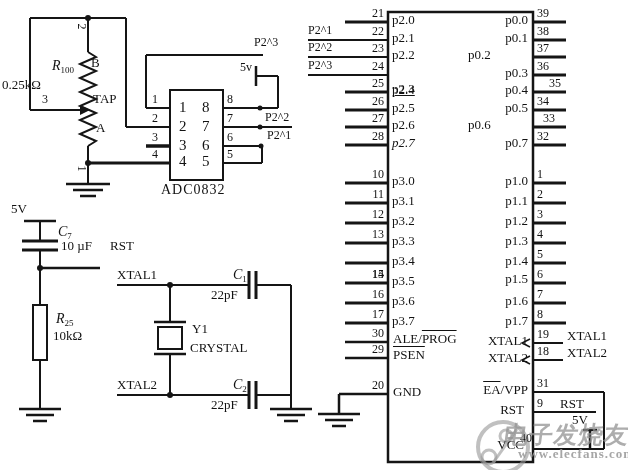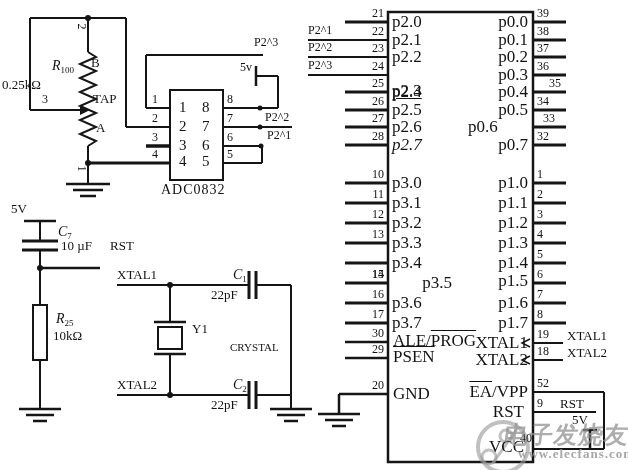--- a/index.html
+++ b/index.html
@@ -1,25 +1,25 @@
 <!DOCTYPE html>
 <html><head>
 <meta charset="utf-8">
 <style>
   html,body{margin:0;padding:0;background:#fff;}
   #stage{position:relative;width:628px;height:470px;background:#fff;overflow:hidden;
          font-family:"Liberation Serif","DejaVu Serif",serif;}
   #wires{position:absolute;left:0;top:0;}
   .lbl{position:absolute;font-size:12px;color:#121212;white-space:nowrap;line-height:1.1;}
   .pnum{font-size:12px;}
-  .pname{font-size:17px;}
+  .pname{font-size:13px;}
   .f13{font-size:13px;}
   .f14{font-size:14px;}
   .f15{font-size:15px;}
-  .f11{font-size:11px;margin-left:40px;}
+  .f11{font-size:13px;}
   .it{font-style:italic;}
   .sub{font-size:9px;vertical-align:-3px;}
   .ol{text-decoration:overline;}
   .rot90{transform:rotate(90deg);}
   .wm-cn{color:rgba(145,145,145,0.75);font-size:24px;font-weight:bold;
          transform:skewX(-8deg);letter-spacing:1px;}
   .wm-url{color:rgba(150,150,150,0.85);font-size:13px;letter-spacing:1px;font-weight:bold;}
 </style>
 </head>
 <body>
@@ -160,21 +160,21 @@
   <span class="lbl pname" style="left:393px;top:348px"><span></span><span class="ol">PSEN</span></span>
   <span class="lbl pnum" style="left:360px;top:379px;width:24px;text-align:right">20</span>
   <span class="lbl pname" style="left:393px;top:385px">GND</span>
 
   <span class="lbl pnum" style="left:537px;top:328px">19</span>
   <span class="lbl pname" style="left:468px;top:334px;width:60px;text-align:right">XTAL1</span>
   <span class="lbl f13" style="left:567px;top:329px">XTAL1</span>
   <span class="lbl pnum" style="left:537px;top:345px">18</span>
   <span class="lbl pname" style="left:468px;top:351px;width:60px;text-align:right">XTAL2</span>
   <span class="lbl f13" style="left:567px;top:346px">XTAL2</span>
-  <span class="lbl pnum" style="left:537px;top:377px">52</span>
+  <span class="lbl pnum" style="left:537px;top:377px">31</span>
   <span class="lbl pname" style="left:462px;top:383px;width:66px;text-align:right"><span class="ol">EA</span><span>/VPP</span></span>
   <span class="lbl pnum" style="left:537px;top:397px">9</span>
   <span class="lbl pname" style="left:468px;top:403px;width:56px;text-align:right">RST</span>
   <span class="lbl f13" style="left:560px;top:397px">RST</span>
   <span class="lbl f13" style="left:572px;top:413px">5V</span>
   <span class="lbl pnum" style="left:520px;top:432px">40</span>
   <span class="lbl pname" style="left:468px;top:438px;width:56px;text-align:right">VCC</span>
 
   <span class="lbl wm-cn" style="left:504px;top:422px">电子发烧友</span>
   <span class="lbl wm-url" style="left:518px;top:447px">www.elecfans.com</span>
@@ -202,31 +202,31 @@
     <span class="lbl pname" style="left: 392px; top: 174px; width: 60px; text-align: left;">p3.0</span>
     <span class="lbl pnum" style="left: 360px; top: 188px; width: 24px; text-align: right;">11</span>
     <span class="lbl pname" style="left: 392px; top: 194px; width: 60px; text-align: left;">p3.1</span>
     <span class="lbl pnum" style="left: 360px; top: 208px; width: 24px; text-align: right;">12</span>
     <span class="lbl pname" style="left: 392px; top: 214px; width: 60px; text-align: left;">p3.2</span>
     <span class="lbl pnum" style="left: 360px; top: 228px; width: 24px; text-align: right;">13</span>
     <span class="lbl pname" style="left: 392px; top: 234px; width: 60px; text-align: left;">p3.3</span>
     <span class="lbl pnum" style="left: 360px; top: 248px; width: 24px; text-align: right; margin-top: 20px;">14</span>
     <span class="lbl pname" style="left: 392px; top: 254px; width: 60px; text-align: left;">p3.4</span>
     <span class="lbl pnum" style="left: 360px; top: 268px; width: 24px; text-align: right;">15</span>
-    <span class="lbl pname" style="left: 392px; top: 274px; width: 60px; text-align: right;">p3.5</span>
+    <span class="lbl pname" style="left: 392px; top: 274px; width: 60px; text-align: left;">p3.5</span>
     <span class="lbl pnum" style="left: 360px; top: 288px; width: 24px; text-align: right;">16</span>
     <span class="lbl pname" style="left: 392px; top: 294px; width: 60px; text-align: left;">p3.6</span>
     <span class="lbl pnum" style="left: 360px; top: 308px; width: 24px; text-align: right;">17</span>
     <span class="lbl pname" style="left: 392px; top: 314px; width: 60px; text-align: left;">p3.7</span>
     <span class="lbl pnum" style="left: 537px; top: 7px; width: 24px; text-align: left;">39</span>
     <span class="lbl pname" style="left: 468px; top: 13px; width: 60px; text-align: right;">p0.0</span>
     <span class="lbl pnum" style="left: 537px; top: 25px; width: 24px; text-align: left;">38</span>
     <span class="lbl pname" style="left: 468px; top: 31px; width: 60px; text-align: right;">p0.1</span>
     <span class="lbl pnum" style="left: 537px; top: 42px; width: 24px; text-align: left;">37</span>
-    <span class="lbl pname" style="left: 468px; top: 48px; width: 60px; text-align: right;">p0.2</span>
+    <span class="lbl pname" style="left: 468px; top: 48px; width: 60px; ">p0.2</span>
     <span class="lbl pnum" style="left: 537px; top: 60px; width: 24px; text-align: left;">36</span>
     <span class="lbl pname" style="left: 468px; top: 66px; width: 60px; text-align: right;">p0.3</span>
     <span class="lbl pnum" style="left: 537px; top: 77px; width: 24px; text-align: right;">35</span>
     <span class="lbl pname" style="left: 468px; top: 83px; width: 60px; text-align: right;">p0.4</span>
     <span class="lbl pnum" style="left: 537px; top: 95px; width: 24px; text-align: left;">34</span>
     <span class="lbl pname" style="left: 468px; top: 101px; width: 60px; text-align: right;">p0.5</span>
     <span class="lbl pnum" style="left: 537px; top: 112px; width: 24px; text-align: center;">33</span>
     <span class="lbl pname" style="left: 468px; top: 118px; width: 60px; text-align: left;">p0.6</span>
     <span class="lbl pnum" style="left: 537px; top: 130px; width: 24px; text-align: left;">32</span>
     <span class="lbl pname" style="left: 468px; top: 136px; width: 60px; text-align: right;">p0.7</span>

